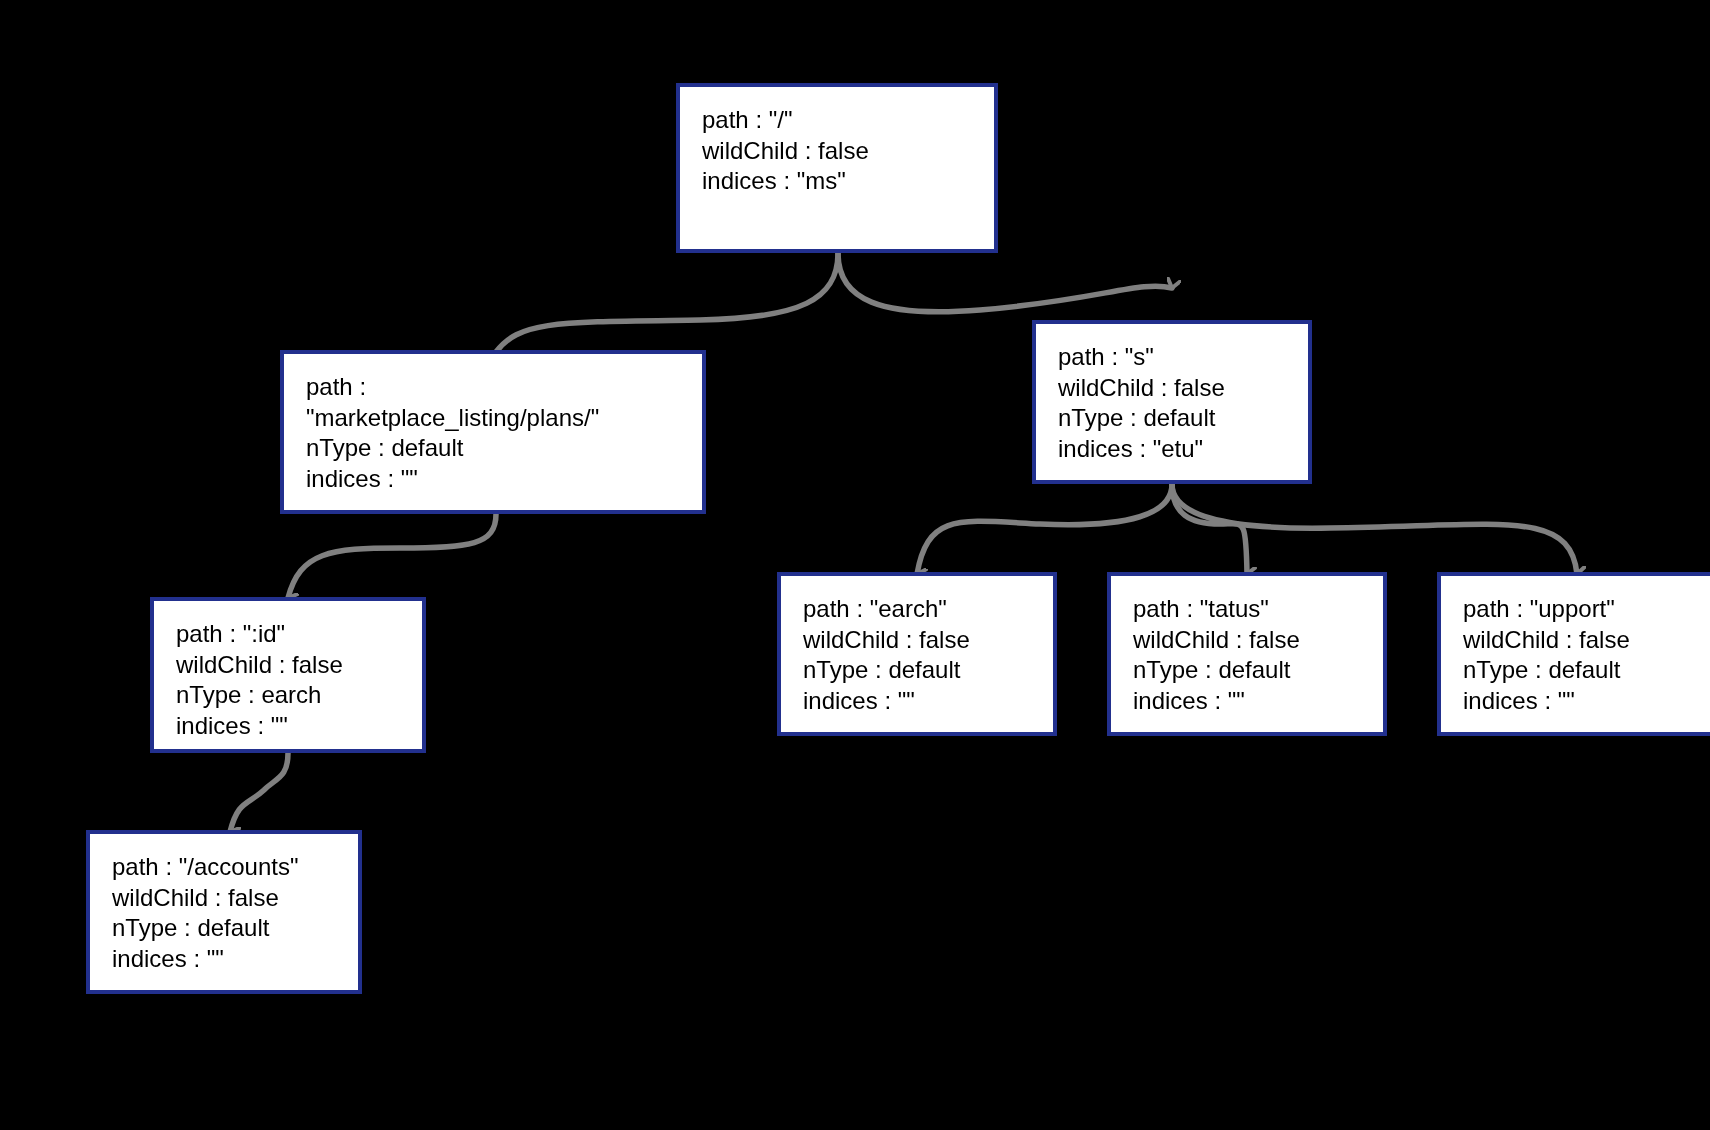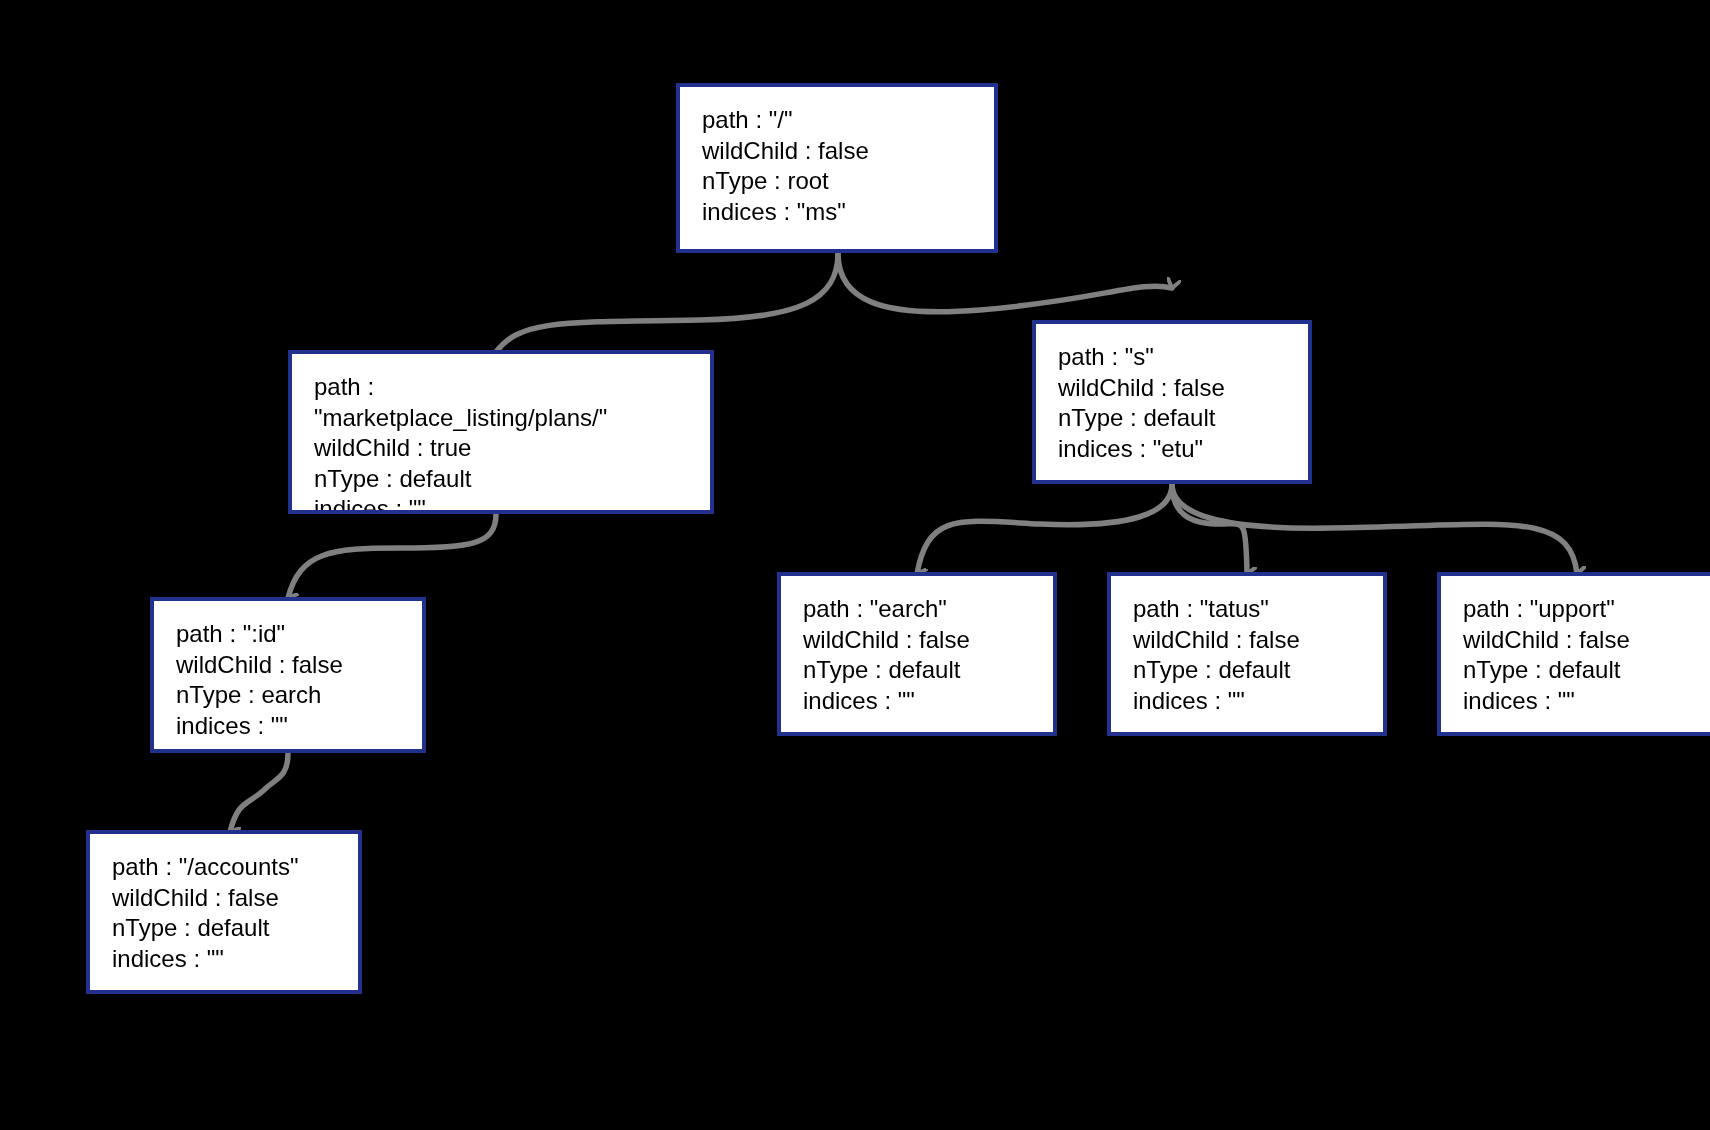--- a/index.html
+++ b/index.html
@@ -69,25 +69,25 @@
     <path d="M 288 753 C 288 778 276 778 264 790 C 248 805 238 800 230 832" fill="none" stroke="#808080" stroke-width="5.5" stroke-linecap="round" marker-end="url(#arrowOpen)"></path>
 
     <path d="M 1172 484 C 1172 514 1130 528 1040 524 C 960 520 928 512 917 574" fill="none" stroke="#808080" stroke-width="5.5" stroke-linecap="round" marker-end="url(#arrowOpen)"></path>
 
     <path d="M 1172 484 C 1172 514 1190 524 1220 524 C 1244 524 1246 516 1247 574" fill="none" stroke="#808080" stroke-width="5.5" stroke-linecap="round" marker-end="url(#arrowOpen)"></path>
 
     <path d="M 1172 484 C 1172 514 1220 530 1330 528 C 1500 526 1570 508 1577 574" fill="none" stroke="#808080" stroke-width="5.5" stroke-linecap="round" marker-end="url(#arrowOpen)"></path>
   </svg>
 
   <div class="node" style="left: 676px; top: 83px; width: 322px; height: 170px; border-color: rgb(34, 48, 142); background: rgb(255, 255, 255);">
-    <div class="node-text" style="color: rgb(0, 0, 0);"><span class="node-line">path : "/"</span><span class="node-line">wildChild : false</span><span class="node-line">nType : root</span><span class="node-line">indices : "ms"</span></div>
+    <div class="node-text" style="color: rgb(0, 0, 0);"><span class="node-line">path : "/"</span><span class="node-line">wildChild : false</span><span class="node-line">indices : "ms"</span></div>
   </div>
 
-  <div class="node" style="left: 288px; top: 350px; width: 426px; height: 164px; border-color: rgb(34, 48, 142); background: rgb(255, 255, 255);">
-    <div class="node-text" style="color: rgb(0, 0, 0);"><span class="node-line">path :</span><span class="node-line">"marketplace_listing/plans/"</span><span class="node-line">wildChild : true</span><span class="node-line">nType : default</span><span class="node-line">indices : ""</span></div>
+  <div class="node" style="left: 280px; top: 350px; width: 426px; height: 164px; border-color: rgb(34, 48, 142); background: rgb(255, 255, 255);">
+    <div class="node-text" style="color: rgb(0, 0, 0);"><span class="node-line">path :</span><span class="node-line">"marketplace_listing/plans/"</span><span class="node-line">nType : default</span><span class="node-line">indices : ""</span></div>
   </div>
 
   <div class="node" style="left: 1032px; top: 320px; width: 280px; height: 164px; border-color: rgb(34, 48, 142); background: rgb(255, 255, 255);">
     <div class="node-text" style="color: rgb(0, 0, 0);"><span class="node-line">path : "s"</span><span class="node-line">wildChild : false</span><span class="node-line">nType : default</span><span class="node-line">indices : "etu"</span></div>
   </div>
 
   <div class="node" style="left: 150px; top: 597px; width: 276px; height: 156px; border-color: rgb(34, 48, 142); background: rgb(255, 255, 255);">
     <div class="node-text" style="color: rgb(0, 0, 0);"><span class="node-line">path : ":id"</span><span class="node-line">wildChild : false</span><span class="node-line">nType : earch</span><span class="node-line">indices : ""</span></div>
   </div>
 

